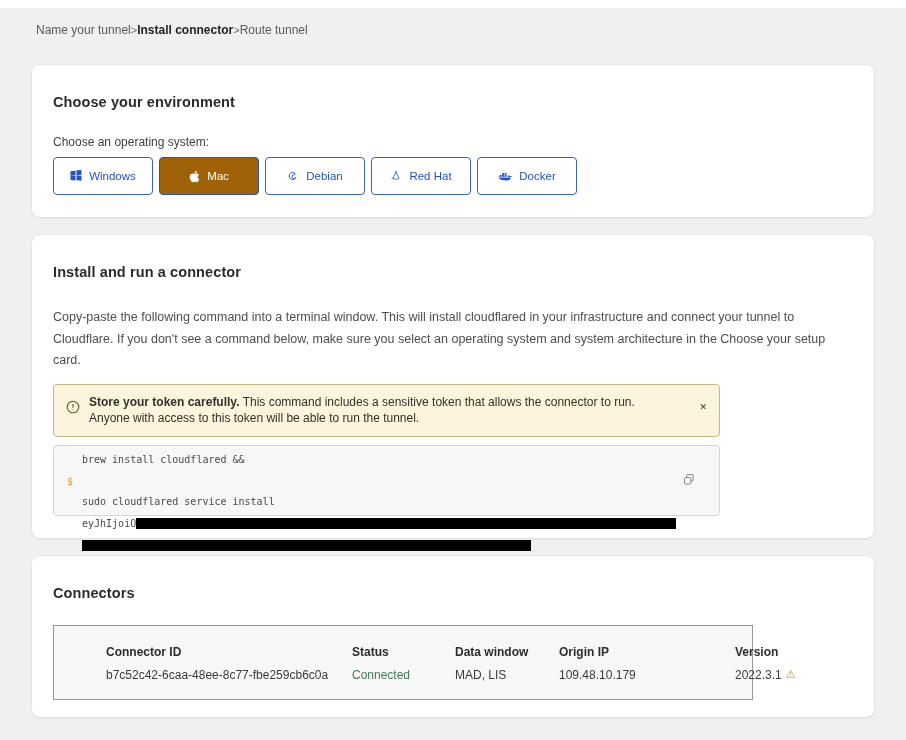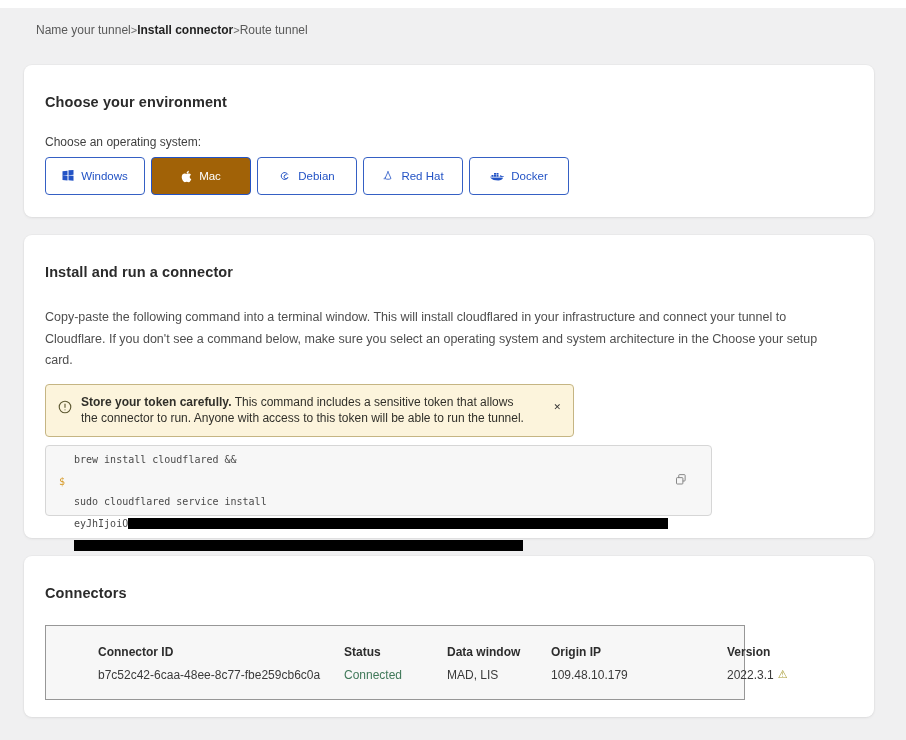--- a/index.html
+++ b/index.html
@@ -17,21 +17,21 @@
     padding: 15px 0 0 36px;
     font-size: 12px;
     color: #595959;
     display: flex; align-items: center; 
   }
   .breadcrumb .crumb { cursor: default; }
   .breadcrumb .crumb.active { font-weight: bold; color: #1f1f1f; }
   .breadcrumb .sep { color: #6e6e6e; font-size: 11px; }
 
   
-  .content { margin: 28px 32px 0 24px; }
+  .content { margin: 28px 32px 0 32px; }
   .card {
     background: #ffffff;
     border-radius: 8px;
     box-shadow: 0 1px 3px rgba(0,0,0,0.07), 0 0 0 1px rgba(0,0,0,0.02);
     padding: 29px 21px 22px 21px;
     margin-bottom: 18px;
   }
   .card h2 {
     font-size: 14.5px;
     font-weight: bold;
@@ -65,21 +65,21 @@
     margin-top: 27px;
     font-size: 12.5px;
     line-height: 1.72;
     color: #4e4e4e;
     max-width: 795px;
   }
 
   .warning-banner {
     position: relative;
     margin-top: 12px;
-    width: 529px;
+    width: 667px;
     min-height: 50px;
     background: #fcf4dc;
     border: 1px solid #c5b583;
     border-radius: 4px;
     padding: 9px 44px 9px 12px;
     display: flex; align-items: flex-start; gap: 9px;
   }
   .warning-banner .w-icon { margin-top: 6px; flex: 0 0 auto; }
   .warning-text {
     font-size: 12px; line-height: 16.5px; color: #31302a; max-width: 575px;

